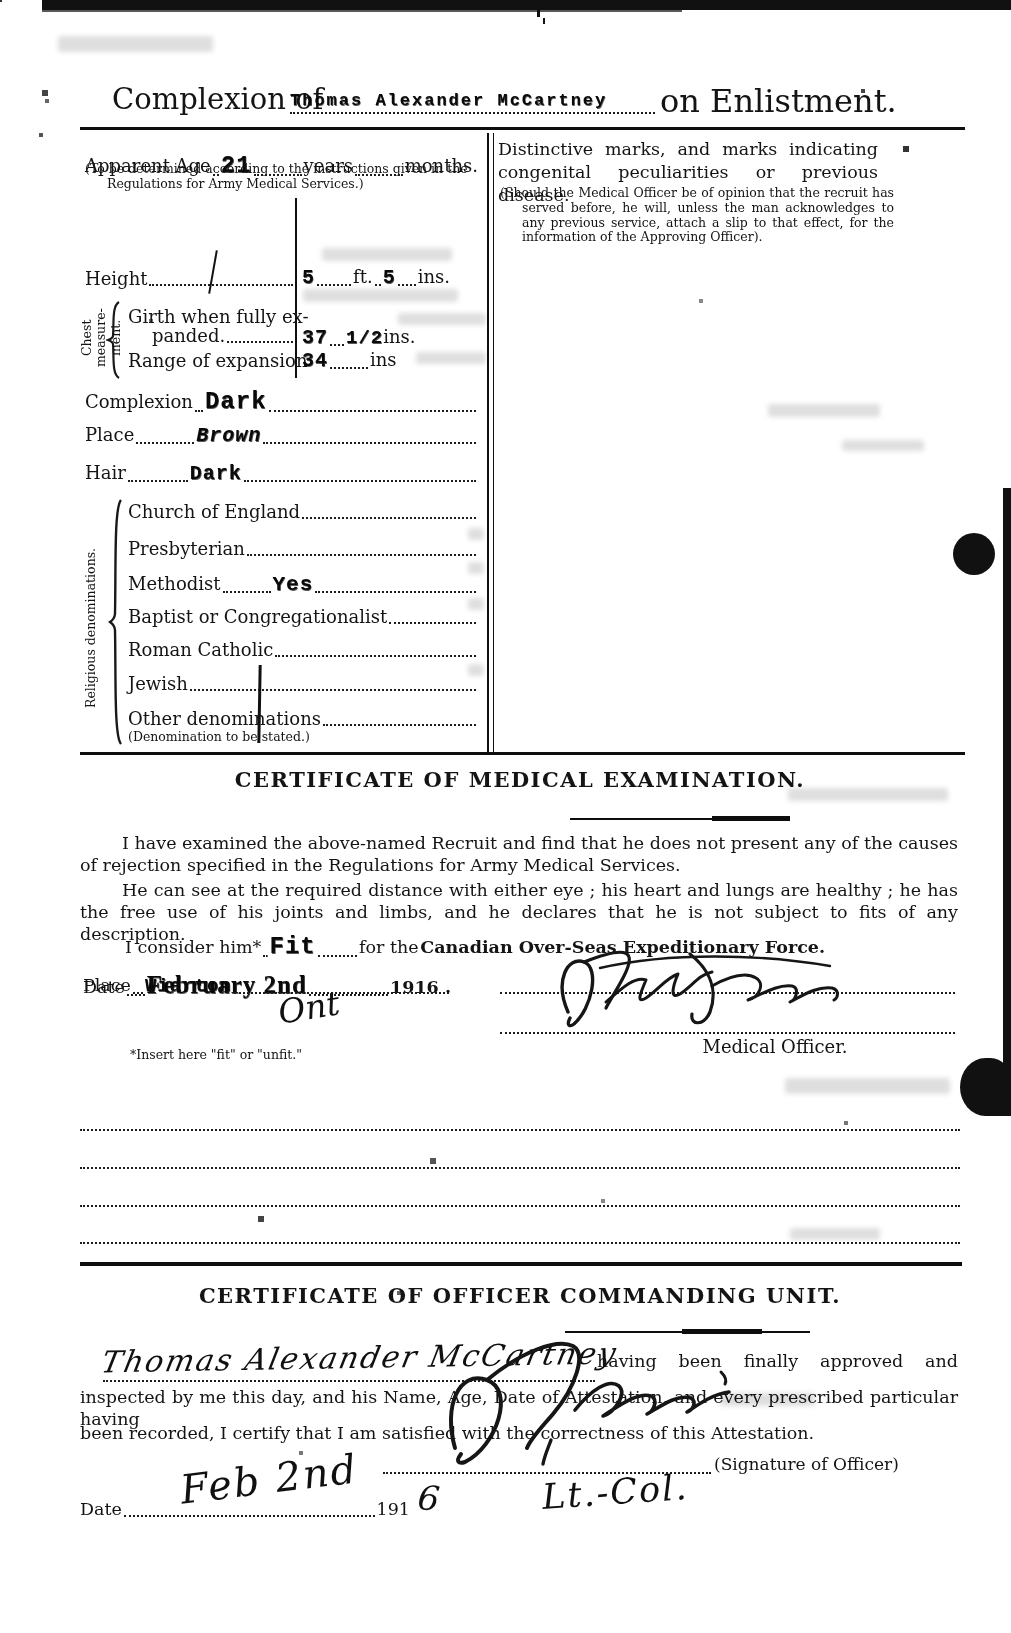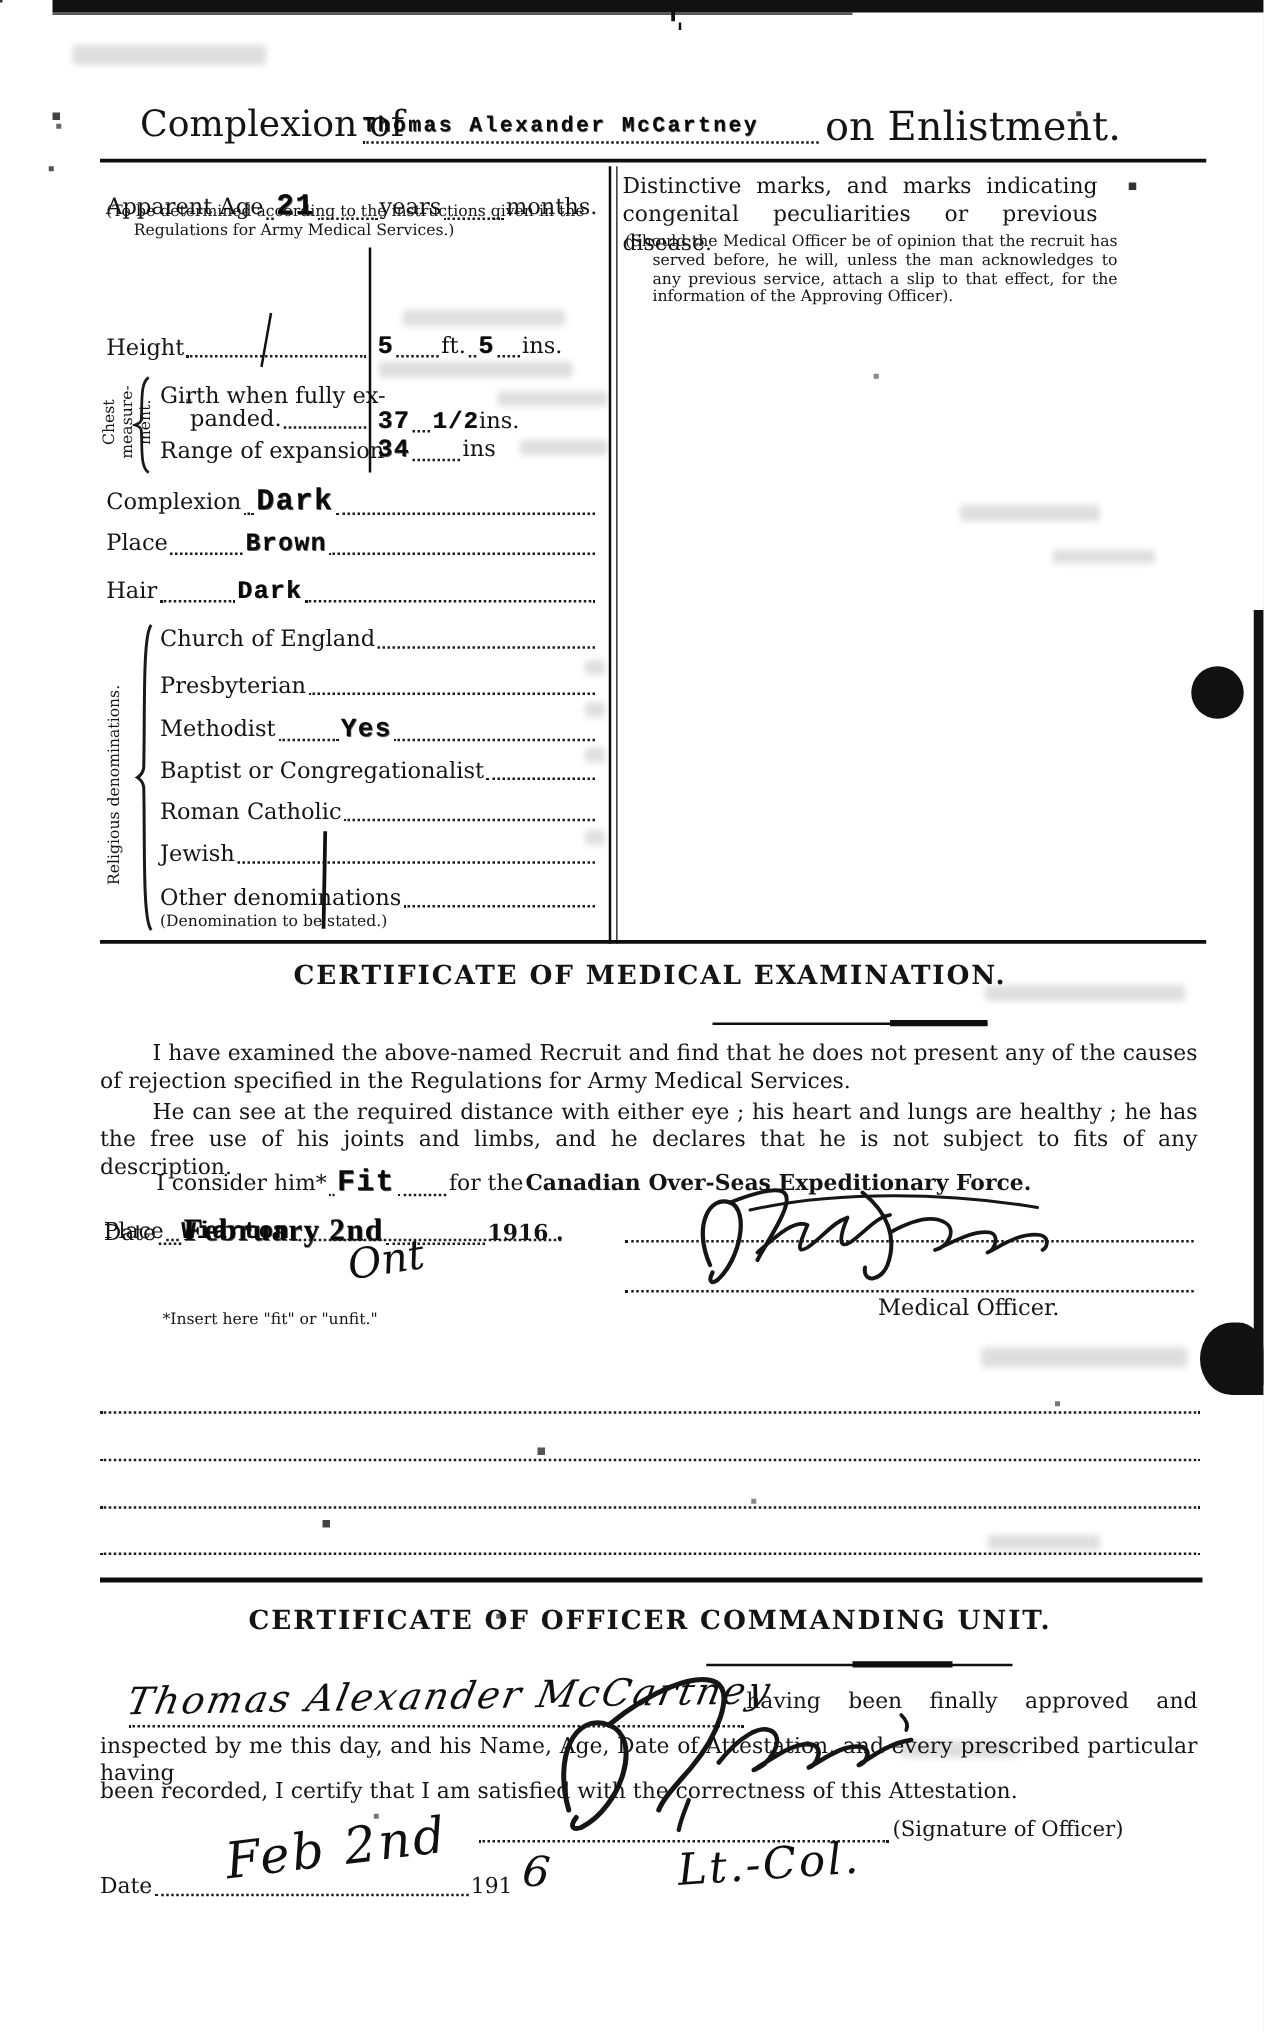--- a/index.html
+++ b/index.html
@@ -122,21 +122,21 @@
 
   <div class="abs row" style="left:85px;top:388px;width:393px;">
     <span class="lbl">Complexion</span>
     <span class="d" style="width:8px;"></span>
     <span class="typed">Dark</span>
     <span class="d df"></span>
   </div>
   <div class="abs row" style="left:85px;top:424px;width:393px;">
     <span class="lbl">Place</span>
     <span class="d" style="width:58px;"></span>
-    <span class="typed" style="font-size:20px;">Brown</span>
+    <span class="typed" style="font-size:20px;font-style:italic;">Brown</span>
     <span class="d df"></span>
   </div>
   <div class="abs row" style="left:85px;top:462px;width:393px;">
     <span class="lbl">Hair</span>
     <span class="d" style="width:60px;"></span>
     <span class="typed" style="font-size:20px;">Dark</span>
     <span class="d df"></span>
   </div>
 
   <div class="abs vlabel" style="left:84px;top:545px;height:165px;">Religious denominations.</div>

